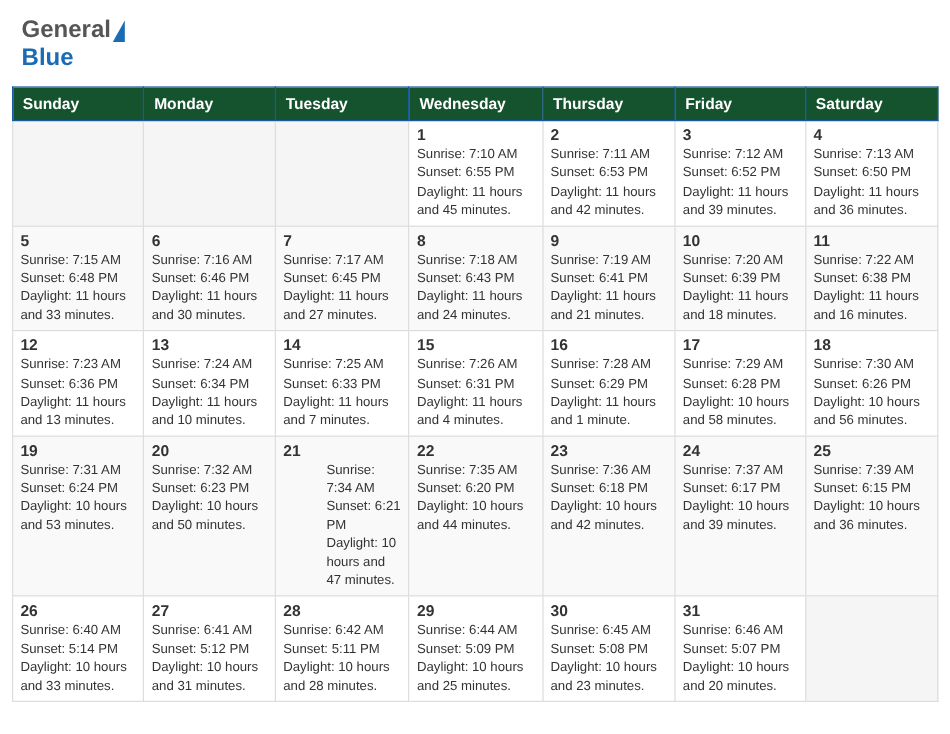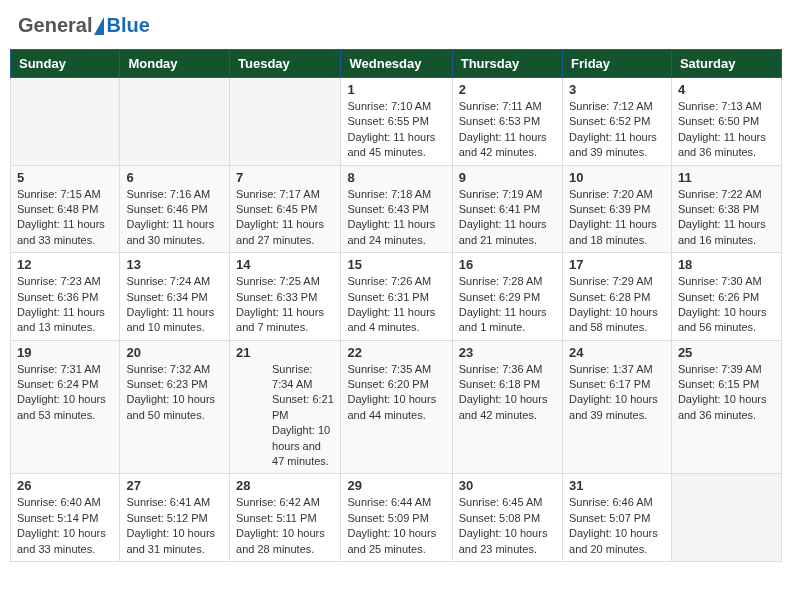--- a/index.html
+++ b/index.html
@@ -12,21 +12,21 @@
     }
     .header {
       display: flex;
       justify-content: space-between;
       align-items: flex-start;
       margin-bottom: 8px;
       padding: 4px 8px;
     }
     .logo {
       display: flex;
-      flex-direction: row;
+      flex-direction: column;
       align-items: flex-start;
       text-align: right;
     }
     .title-section {
       text-align: right;
     }
     .month-title {
       font-size: 36px;
       font-weight: normal;
       color: #222;
@@ -264,21 +264,21 @@
 Daylight: 10 hours and 44 minutes.</div>
         </td>
         <td>
           <span class="day-number">23</span>
           <div style="white-space: pre-line; line-height: 1.4;">Sunrise: 7:36 AM
 Sunset: 6:18 PM
 Daylight: 10 hours and 42 minutes.</div>
         </td>
         <td>
           <span class="day-number">24</span>
-          <div style="white-space: pre-line; line-height: 1.4;">Sunrise: 1:37 AM
+          <div style="white-space: pre-line; line-height: 1.4;">Sunrise: 7:37 AM
 Sunset: 6:17 PM
 Daylight: 10 hours and 39 minutes.</div>
         </td>
         <td>
           <span class="day-number">25</span>
           <div style="white-space: pre-line; line-height: 1.4;">Sunrise: 7:39 AM
 Sunset: 6:15 PM
 Daylight: 10 hours and 36 minutes.</div>
         </td>
       </tr>

